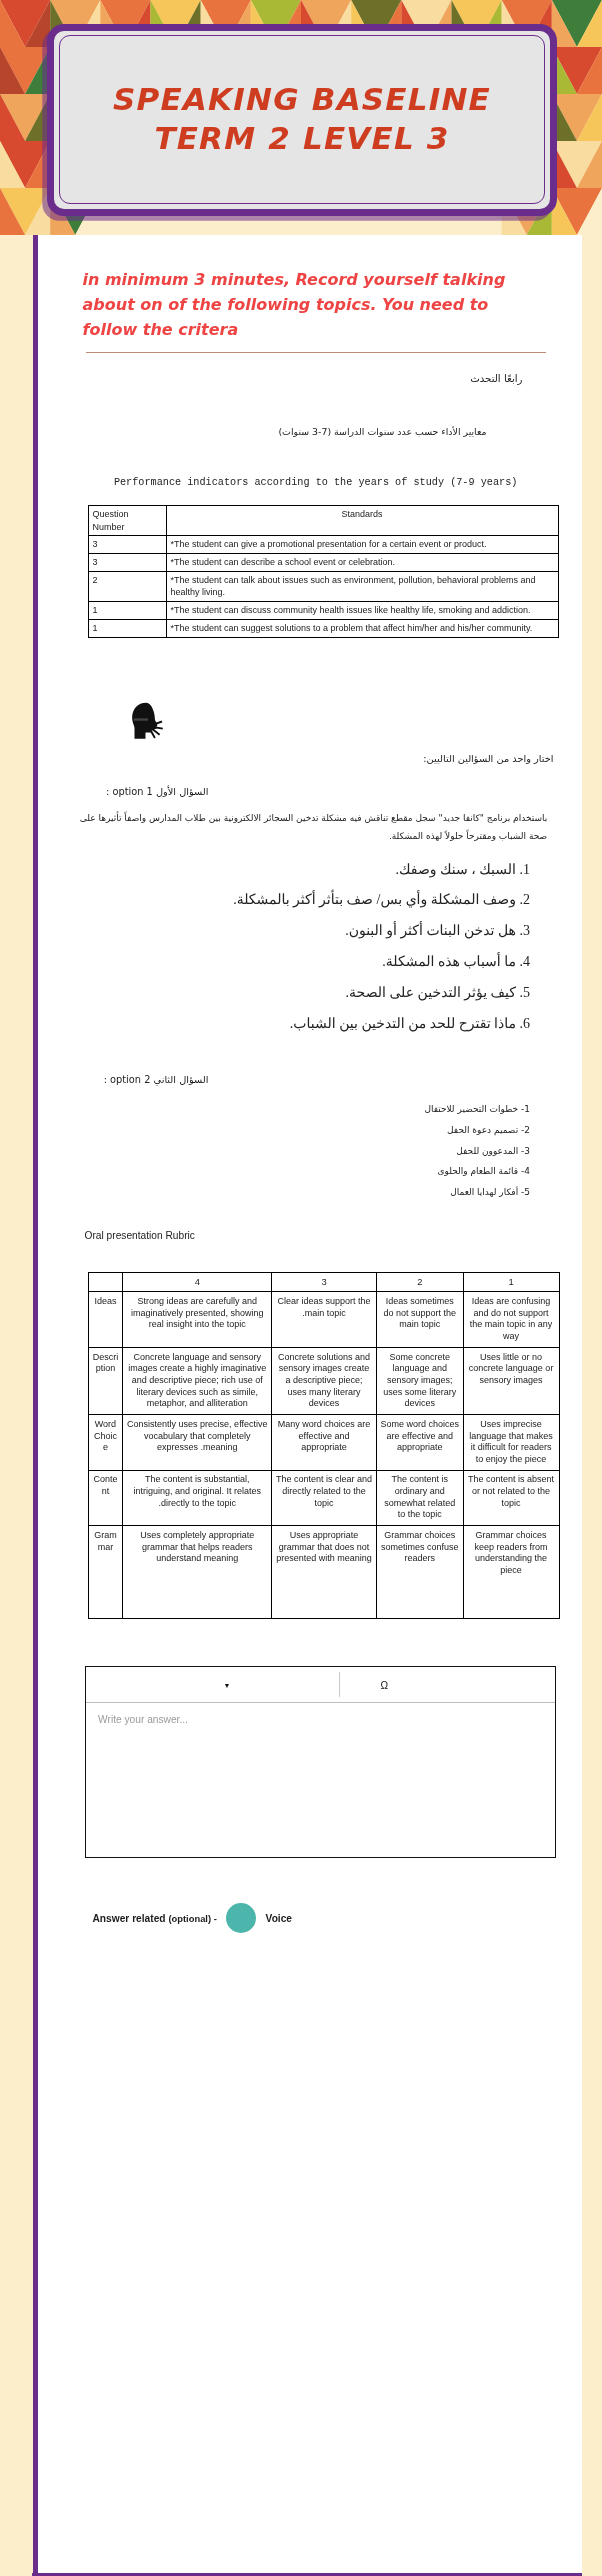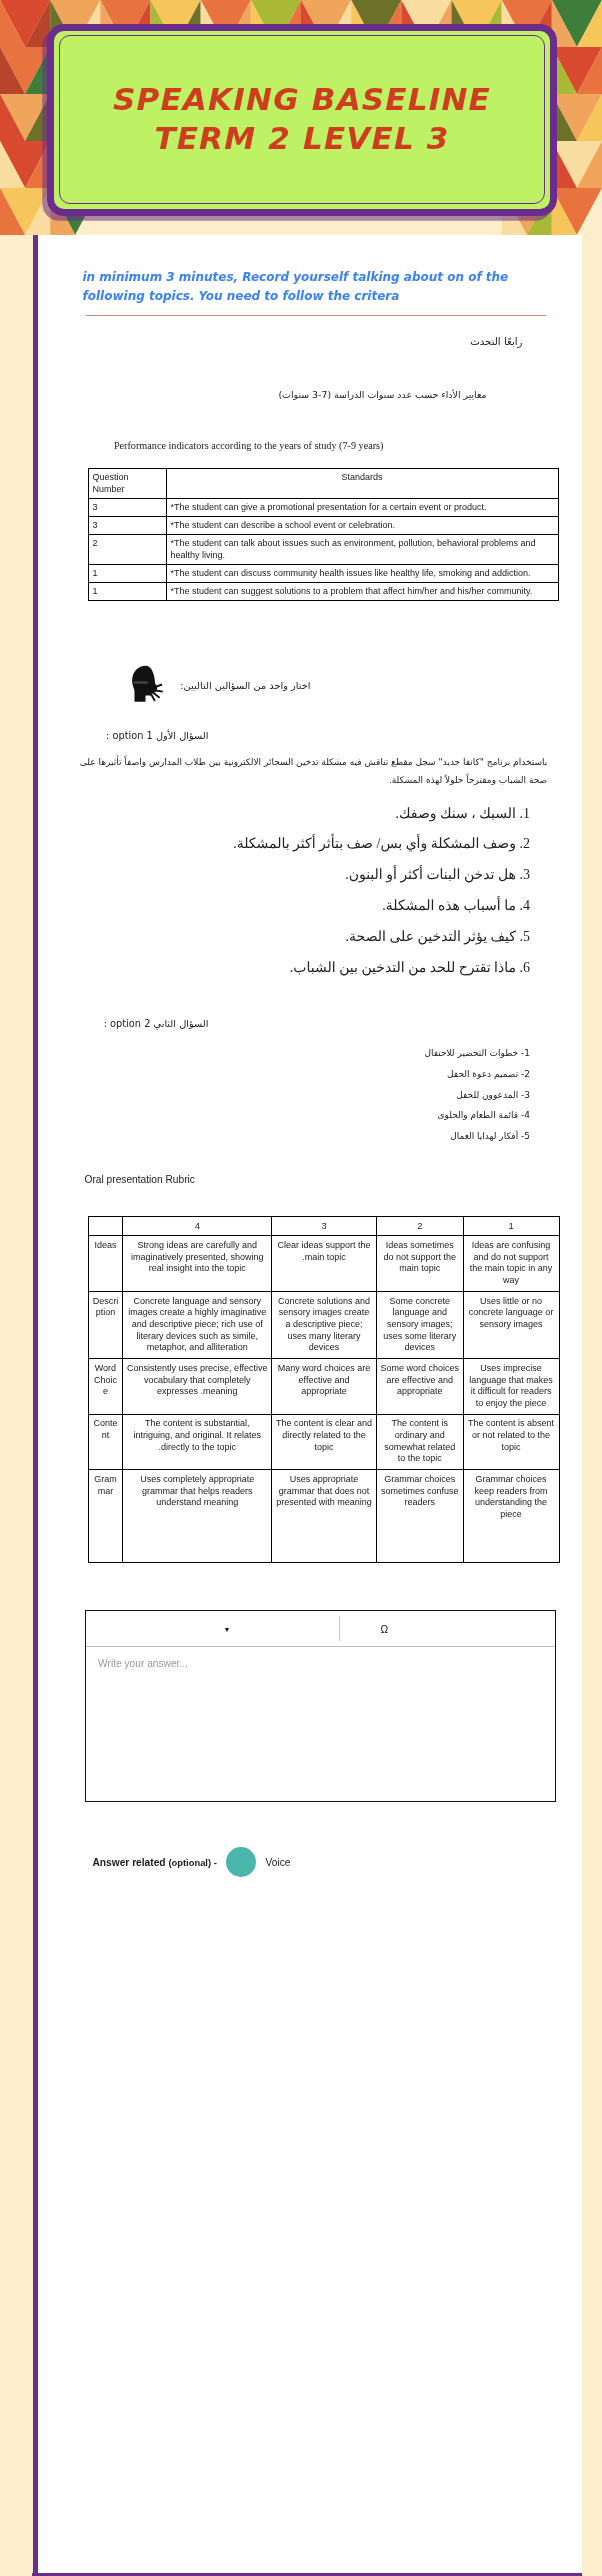--- a/index.html
+++ b/index.html
@@ -26,21 +26,21 @@
     height: 235px;
   }
 
   
   .title-card {
     position: absolute;
     left: 47px;
     top: 23.5px;
     width: 510px;
     height: 192px;
-    background: #bef264;
+    background: #e5e5e5;
     border: 7px solid #6b2d8c;
     border-radius: 17px;
     box-shadow: -4.7px 4.7px 0 0 rgba(107,45,140,0.55);
     z-index: 5;
   }
   .title-card::after {
     content: "";
     position: absolute;
     inset: 4.7px;
     border: 1.2px solid #6b2d8c;
@@ -72,25 +72,25 @@
     position: relative;
     width: 549px;
     margin-left: 17px;
     background: #ffffff;
     border-left: 5.5px solid #6b2d8c;
     min-height: 2338px;
     padding: 27px 28px 23.5px 28px;
   }
 
   .instr {
-    color: #3b82f6;
+    color: #ef4444;
     font-family: "DejaVu Sans", sans-serif;
     font-style: italic;
     font-weight: 700;
-    font-size: 12px;
+    font-size: 16px;
     line-height: 1.55;
     padding: 6.3px 7.8px 9.4px 17px;
   }
   .instr-rule {
     border: 0;
     border-top: 0.8px solid #c08878;
     margin: 0 7.8px 0 20.4px;
   }
 
   .ar {
@@ -101,21 +101,21 @@
     line-height: 1.9;
     color: #1c1c1c;
   }
   .ar-lead { margin: 15.7px 31px 0 0; font-size: 10.2px; }
   .ar-crit { margin: 35px 67px 0 0; font-size: 9.4px; }
 
   .perf-en {
     margin: 36px 0 0 20.4px;
     font-size: 10.2px;
     color: #222;
-    font-family: Liberation Serif, serif;
+    font-family: Liberation Mono, monospace;
     padding-left: 28px;
   }
 
   
   table.doc {
     border-collapse: collapse;
     margin: 17px 0 0 22px;
     width: 471px;
     font-size: 9px;
     line-height: 1.35;
@@ -127,23 +127,23 @@
     font-weight: normal;
     text-align: left;
   }
   table.doc .qn { width: 78px; }
   table.doc thead td { text-align: center; }
   table.doc thead td.qn { text-align: left; }
 
   
   .speak-row {
     display: flex;
-    align-items: center;
     margin: 63px 0 0 63px;
     gap: 7.8px;
+    flex-direction: column;
   }
   .speak-icon { flex: 0 0 auto; }
   .speak-text {
     direction: rtl;
     font-family: "DejaVu Sans", sans-serif;
     font-size: 9.8px;
   }
 
   .opt-head {
     direction: rtl;
@@ -269,21 +269,21 @@
     font-size: 9.4px;
   }
   .rec-dot {
     width: 30px; height: 30px;
     border-radius: 50%;
     background: #4db6ac;
     flex: 0 0 auto;
   }
   .voice-label {
     font-size: 10.2px;
-    font-weight: 400;
+    font-weight: 700;
     color: #1c1c1c;
   }
 
   .sheet-bottom-border {
     position: absolute;
     left: -5.5px;
     right: 0px;
     bottom: -6.3px;
     height: 6.3px;
     background: #6b2d8c;

